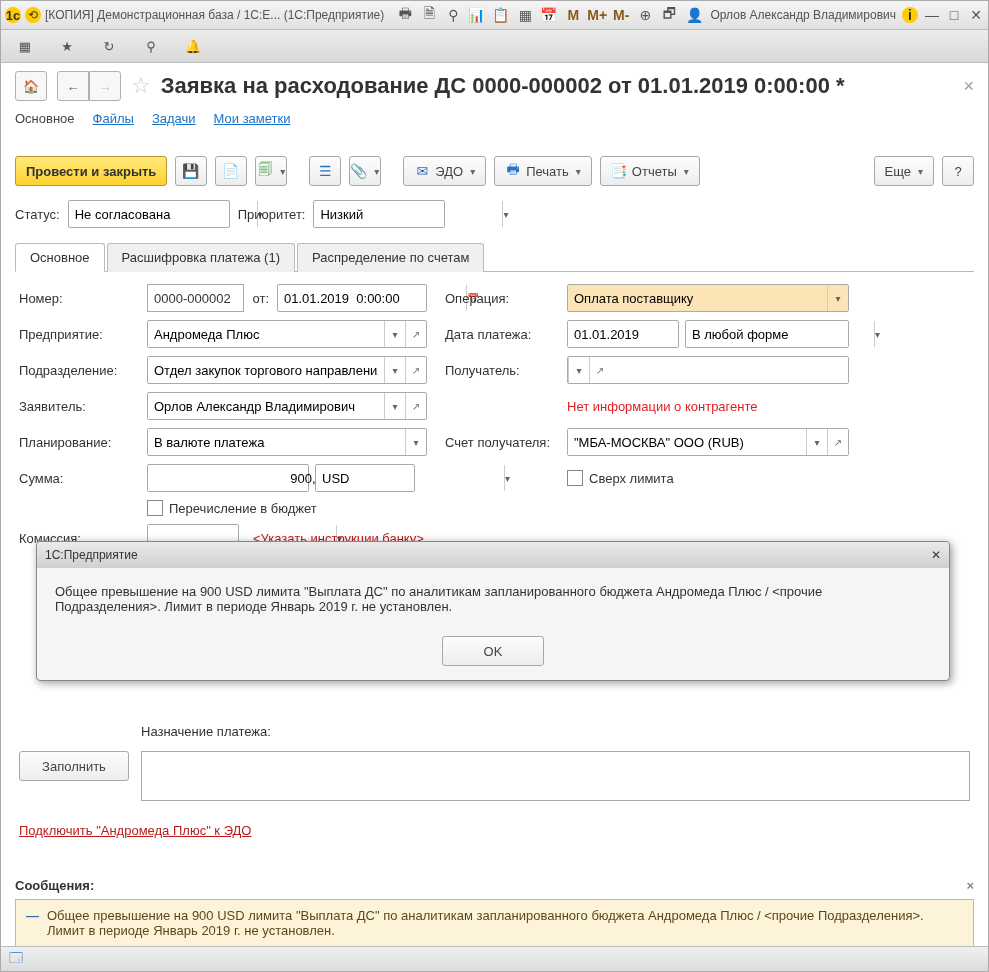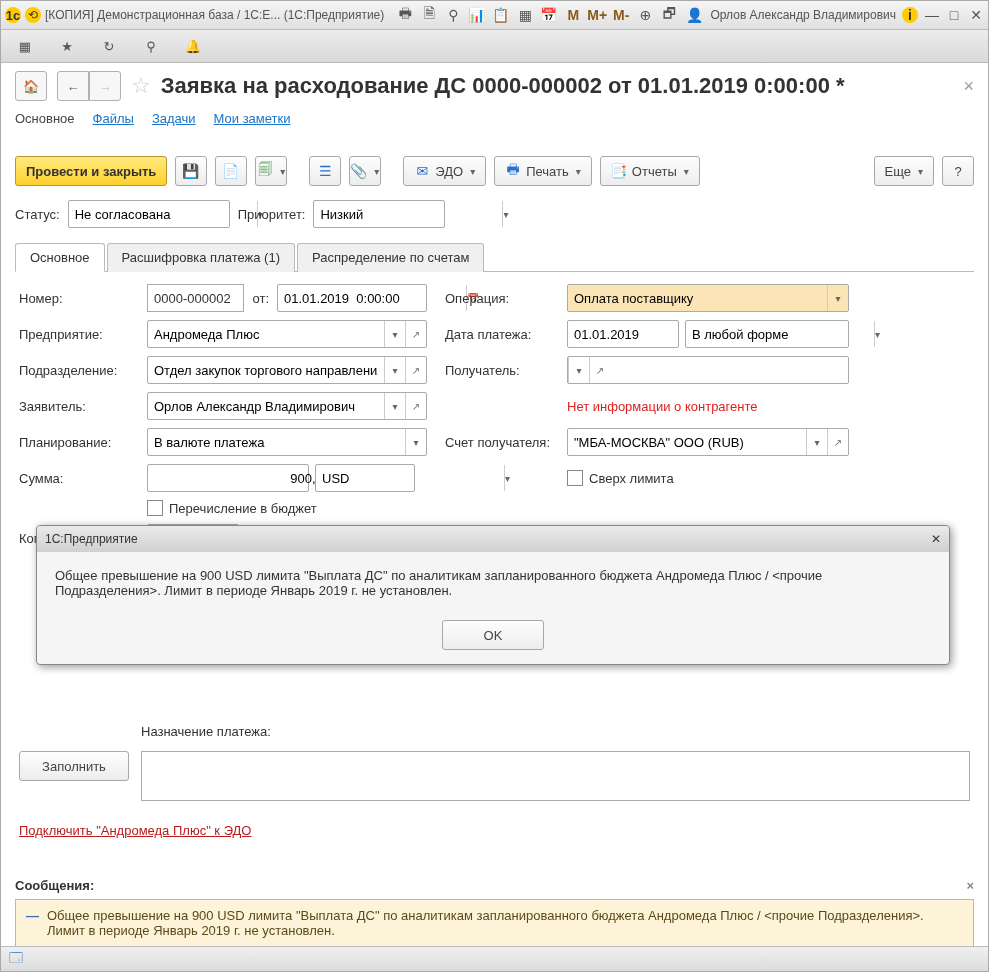--- a/index.html
+++ b/index.html
@@ -62,21 +62,21 @@
 .cell-lbl{color:#333;font-size:13px}
 .num-date{display:flex;align-items:center;gap:8px}
 .inp-ro{height:26px;border:1px solid #aaa;background:#fff;padding:0 6px;display:flex;align-items:center;font-size:13px}
 .right-col{display:grid;grid-template-columns:112px 1fr;align-items:center;column-gap:10px}
 .highlighted{background:#fbe5b6}
 .warn-text{color:#d22;}
 .chk{display:flex;align-items:center;gap:6px}
 .chk-box{width:14px;height:14px;border:1px solid #888;background:#fff}
 .link{color:#b91c1c;text-decoration:underline;cursor:default}
 
-.dialog{position:absolute;left:35px;top:524px;right:38px;background:#f5f5f5;border:1px solid #888;box-shadow:2px 2px 8px rgba(0,0,0,0.4);border-radius:4px}
+.dialog{position:absolute;left:35px;top:540px;right:38px;background:#f5f5f5;border:1px solid #888;box-shadow:2px 2px 8px rgba(0,0,0,0.4);border-radius:4px}
 .dialog-title{height:26px;background:linear-gradient(to bottom,#eaeaea,#d0d0d0);display:flex;align-items:center;padding:0 8px;font-size:12px;color:#333;justify-content:space-between;border-radius:4px 4px 0 0}
 .dialog-body{padding:16px 18px;font-size:13px;color:#333}
 .dialog-ok{display:flex;justify-content:center;padding:6px 0 14px 0}
 .dialog-ok .btn{width:80px;justify-content:center}
 
 .rule-green{height:4px;background:#1a9c4c;margin:18px -14px 0 -14px}
 .msgs-head{padding:10px 0 6px 0;font-weight:bold;display:flex;justify-content:space-between;align-items:center}
 .msg-box{border:1px solid #d6b86b;background:#fdf3d8;padding:8px 10px;display:flex;gap:8px;font-size:13px;color:#5a4a1a}
 .msg-dash{color:#3b6fae;font-weight:bold}
 .statusbar{height:24px;background:linear-gradient(to bottom,#f0f0f0,#dcdcdc);border-top:1px solid #bbb;display:flex;align-items:center;padding:0 8px}

